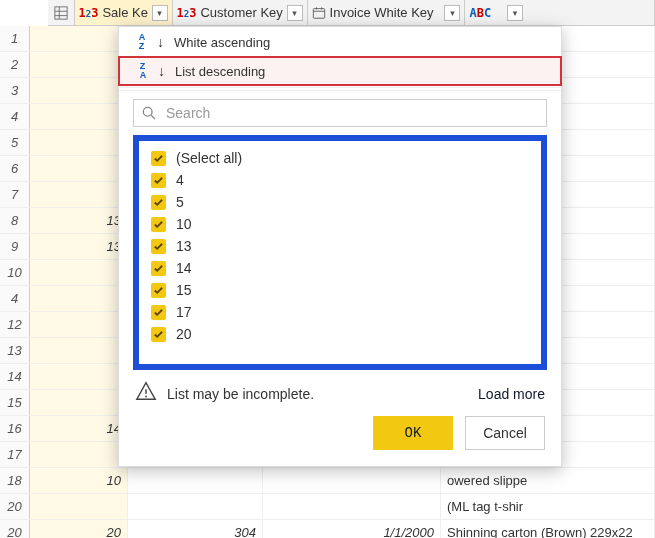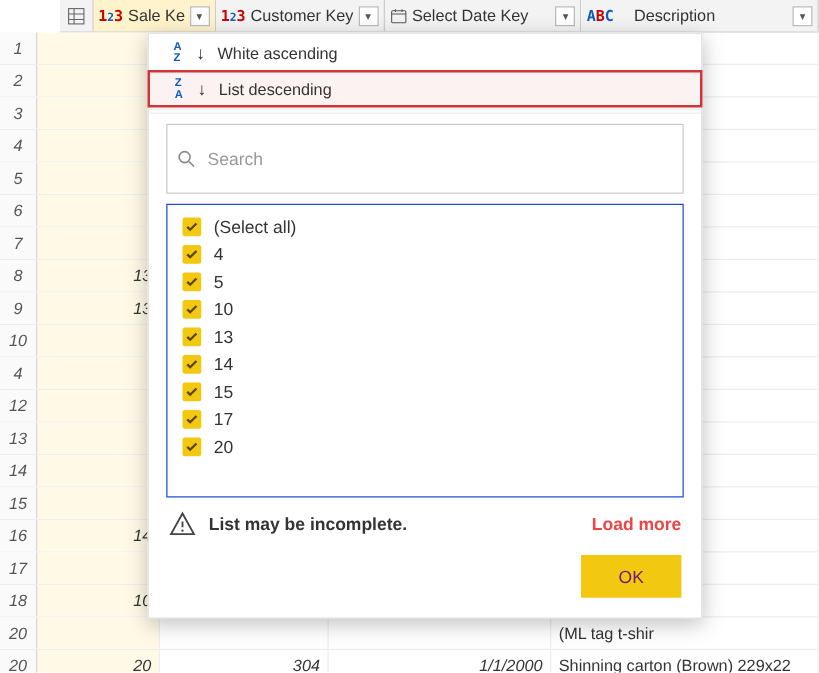--- a/index.html
+++ b/index.html
@@ -117,33 +117,33 @@
     color: #0a5ec0;
     font-weight:bold;
     display:flex; flex-direction:column;
   }
   .chevron { margin-left:auto; color:#888; font-size:16px; }
 
   .search-box {
     margin: 8px 14px;
     border: 1px solid #ccc;
     display:flex; align-items:center;
-    padding: 18px 8px;
+    padding: 4px 8px;
     gap:8px;
     color:#888;
   }
   .search-box input {
     border:none; outline:none; flex:1; font-size:14px; color:#444;
     background:transparent;
   }
   .search-box input::placeholder { color:#999; }
 
   .filter-list {
     margin: 6px 14px 0 14px;
-    border: 1px solid #1d4ed8;
+    border: 6px solid #1d4ed8;
     height: 235px;
     overflow-y: auto;
     padding: 6px 8px;
     position:relative;
     text-align:center;
   }
   .filter-item {
     display:flex; align-items:center; gap:10px;
     padding: 3px 4px;
     font-size: 14px;
@@ -152,43 +152,42 @@
     width: 15px; height: 15px;
     background: #f2c811;
     border-radius: 2px;
     display:flex; align-items:center; justify-content:center;
     color: #5a4400;
   }
   .check svg { width:11px; height:11px; }
 
   .incomplete {
     margin: 10px 16px 0 16px;
-    display:flex; align-items:center; gap:10px;
+    display:flex; align-items:flex-end; gap:10px;
     font-size: 14px;
-    font-weight: bold;
   }
   .incomplete .loadmore {
     margin-left:auto;
-    color: #ef4444;
+    color: #0f172a;
     cursor:pointer;
   }
   .btnrow {
     display:flex; gap:12px; justify-content:flex-end;
     margin: 14px 16px 6px 16px;
   }
   .btn {
     min-width: 80px;
     height: 34px;
     display:flex; align-items:center; justify-content:center;
     font-size:14px;
     cursor:pointer;
     border:1px solid #ccc;
     background:#fff;
   }
-  .btn.primary { background:#f2c811; border-color:#f2c811; color:#701a75; }
+  .btn.primary { background:#f2c811; border-color:#f2c811; color:#0f172a;font-family:Liberation Mono, monospace; }
 
   
   .filter-list::-webkit-scrollbar { width:8px; }
   .filter-list::-webkit-scrollbar-thumb { background:#bbb; border-radius:4px; }
 
   .abc-type { font-size:12px; }
   .abc-type .a { color:#0a5ec0; font-weight:bold; }
   .abc-type .b { color:#c00; font-weight:bold; }
   .abc-type .c { color:#0a5ec0; font-weight:bold; }
   .num-type .d1 { font-size:12px; color:#c00; font-weight:bold;}
@@ -224,28 +223,27 @@
       </div>
       <div class="col-header c3">
         <span class="type-icon">
           <svg class="cal-icon" viewBox="0 0 16 16">
             <rect x="1.5" y="3" width="13" height="11" rx="1" fill="none" stroke="#555"></rect>
             <line x1="1.5" y1="6" x2="14.5" y2="6" stroke="#555"></line>
             <line x1="5" y1="1.5" x2="5" y2="4" stroke="#555"></line>
             <line x1="11" y1="1.5" x2="11" y2="4" stroke="#555"></line>
           </svg>
         </span>
-        <span class="name">Select Date Key</span>
+        <span class="name">Invoice White Key</span>
         <span class="drop">▾</span>
       </div>
       <div class="col-header c4">
         <span class="type-icon">
           <span class="abc-type"><span class="a">A</span><span class="b">B</span><span class="c">C</span></span>
         </span>
-        <span class="name">Description</span>
         <span class="drop">▾</span>
       </div>
     </div>
     <div class="body-row">
       <div class="rownum">1</div>
       <div class="cell num c1 selected"></div>
       <div class="cell num c2"></div>
       <div class="cell num c3"></div>
       <div class="cell c4">g - inheritance</div>
     </div>
@@ -504,14 +502,15 @@
         <path d="M12 3 L22 21 L2 21 Z" fill="none" stroke="#444" stroke-width="1.6"></path>
         <line x1="12" y1="10" x2="12" y2="15" stroke="#444" stroke-width="1.6"></line>
         <circle cx="12" cy="18" r="1" fill="#444"></circle>
       </svg>
     <span>List may be incomplete.</span>
     <span class="loadmore">Load more</span>
   </div>
 
   <div class="btnrow">
     <div class="btn primary">OK</div>
+    <div class="btn">Cancel</div>
   </div>
 </div>
 
 </body></html>

